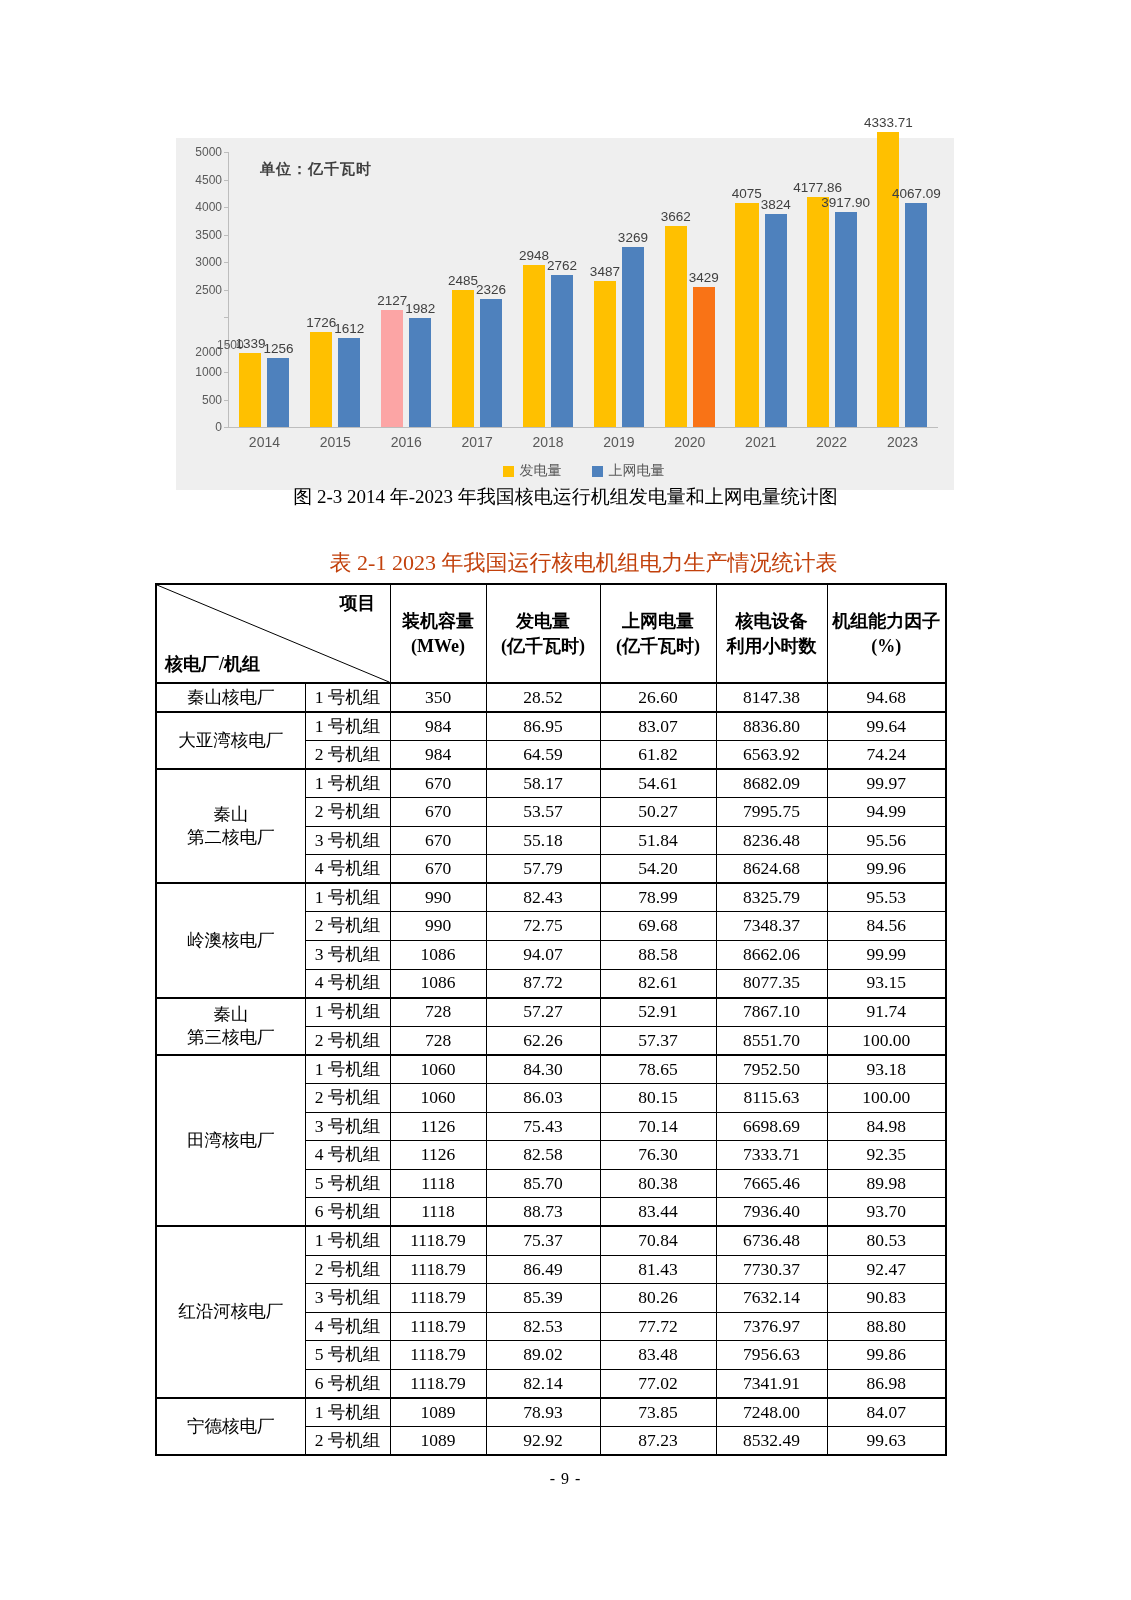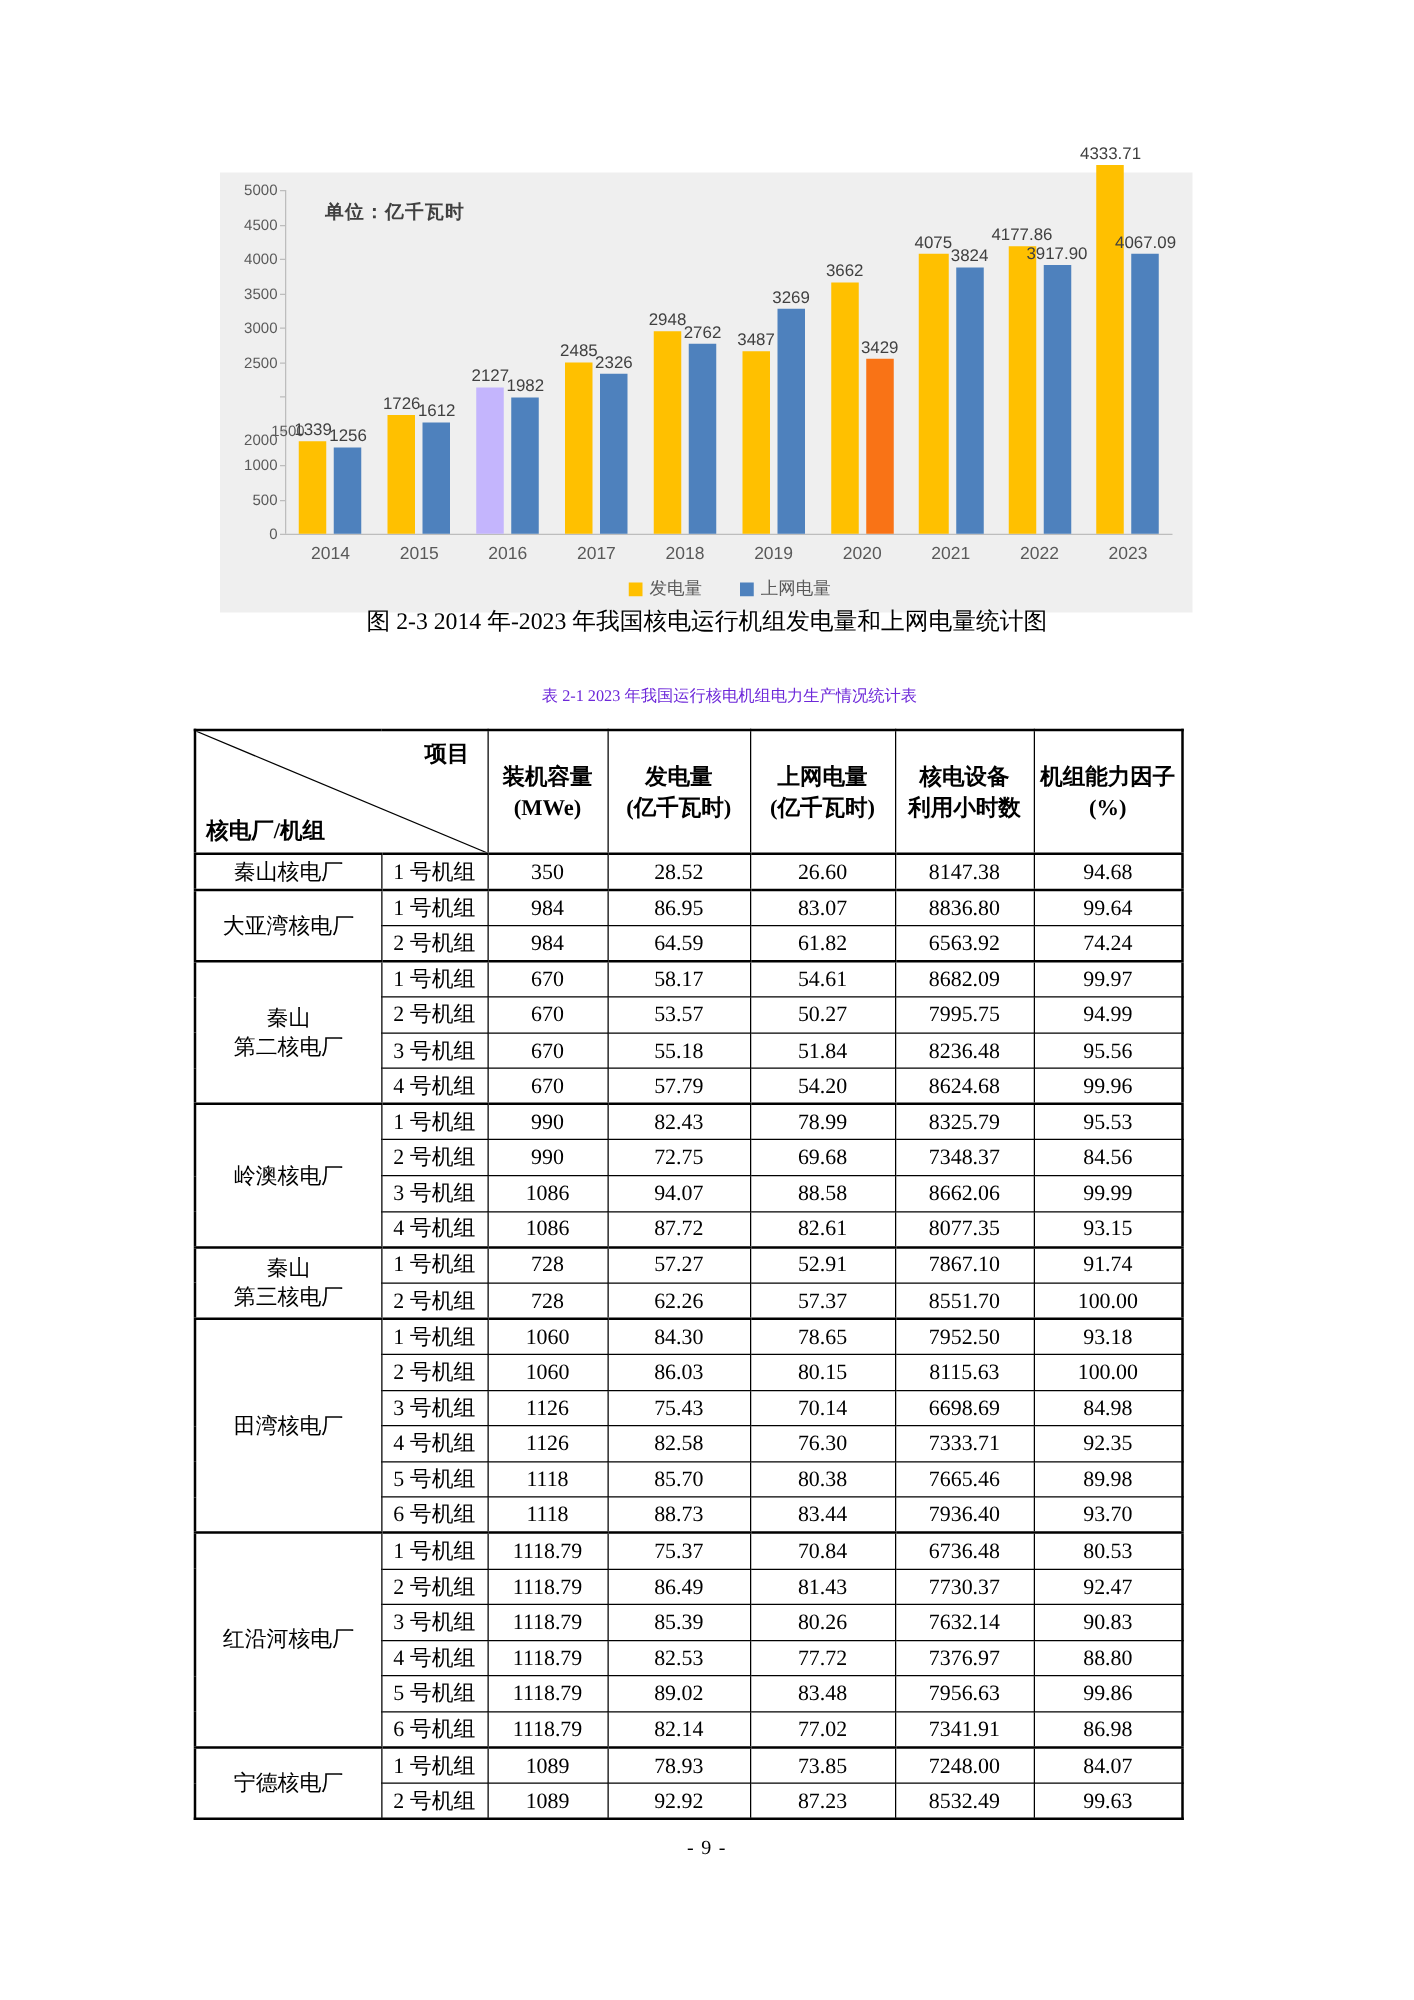--- a/index.html
+++ b/index.html
@@ -45,21 +45,21 @@
   .legend-item { display:flex; align-items:center; gap:6px; font-size:14px; color:#595959; }
   .legend-swatch { width:11px; height:11px; display:inline-block; }
 
   
   .fig-caption {
     position:absolute; left:0; top:484px; width:100%; text-align:center;
     font-size:19px; color:#000;
   }
   .tbl-title {
     position:absolute; left:0; top:548px; width:100%; text-align:center;
-    font-size:13px; color:#6d28d9;padding-left:36px;
+    font-size:22px; color:#c2410c;padding-left:36px;
   }
 
   
   .data-table {
     position:absolute; left:155px; top:583px; width:790px;
     border-collapse:collapse; table-layout:fixed;
     font-size:17.5px; color:#000;
   }
   .data-table th, .data-table td {
     border:1px solid #000; text-align:center; vertical-align:middle;
@@ -124,21 +124,21 @@
         </div>
         <div class="bar-group">
           <div class="bar" style="height: 94.93px; background: rgb(255, 192, 0);">
             <span class="bar-label">1726</span>
           </div>
           <div class="bar" style="height: 88.66px; background: rgb(78, 129, 189);">
             <span class="bar-label">1612</span>
           </div>
         </div>
         <div class="bar-group">
-          <div class="bar" style="height: 116.985px; background: #c4b5fd;">
+          <div class="bar" style="height: 116.985px; background: #fca5a5;">
             <span class="bar-label">2127</span>
           </div>
           <div class="bar" style="height: 109.01px; background: rgb(78, 129, 189);">
             <span class="bar-label">1982</span>
           </div>
         </div>
         <div class="bar-group">
           <div class="bar" style="height: 136.675px; background: rgb(255, 192, 0);">
             <span class="bar-label">2485</span>
           </div>

